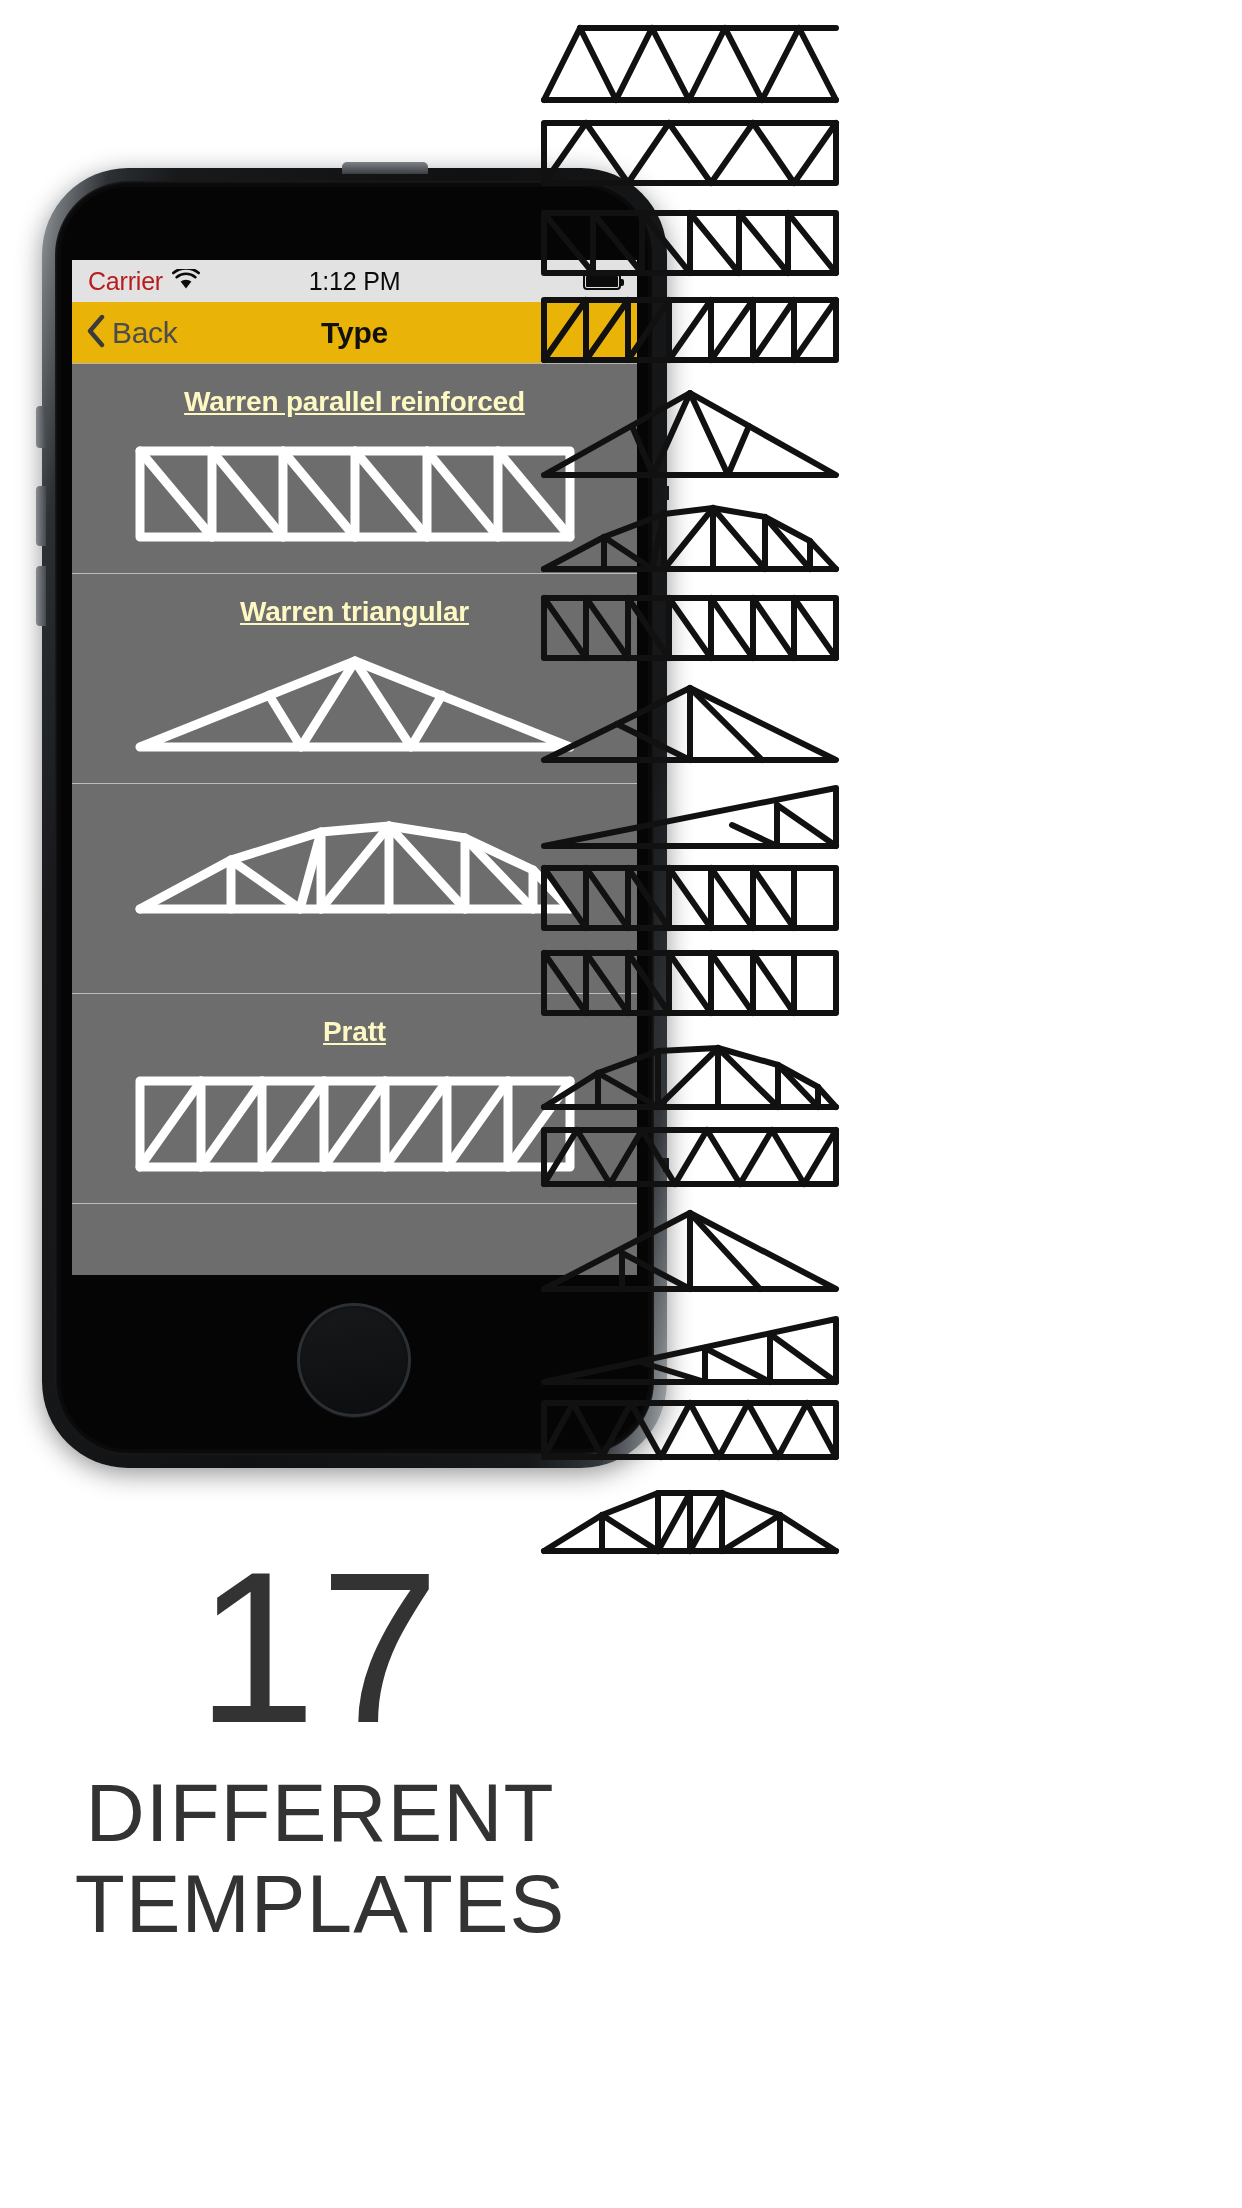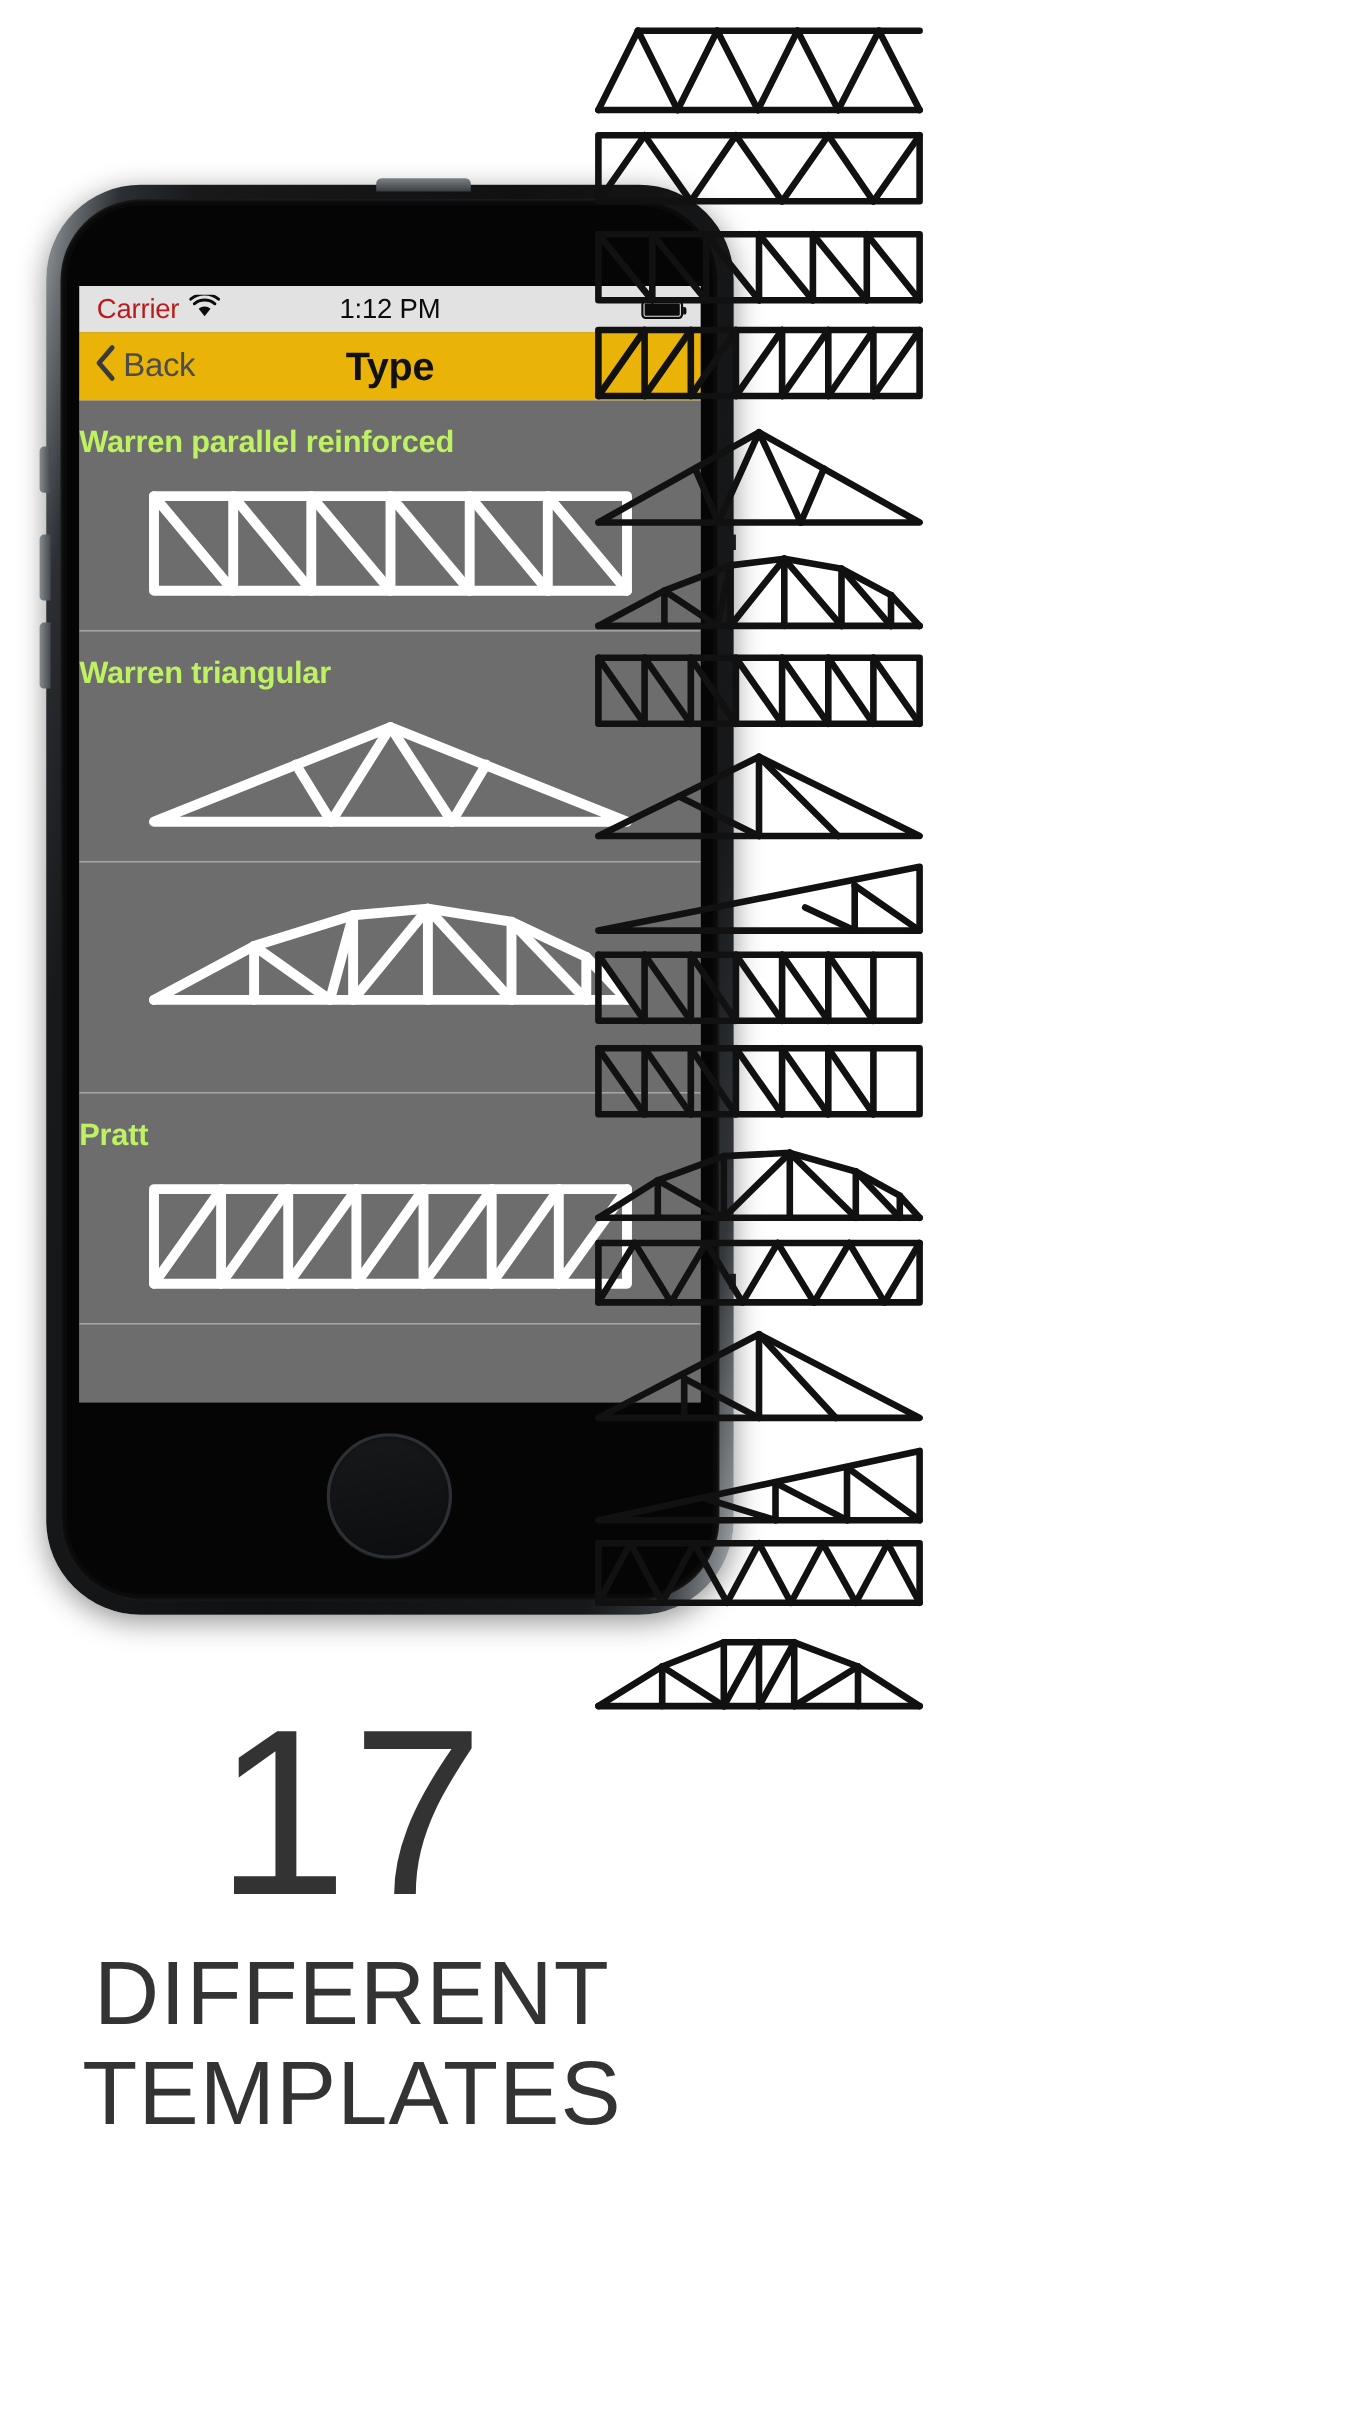--- a/index.html
+++ b/index.html
@@ -206,46 +206,48 @@
   .chev-back { display: block; }
   .nav-back-label {
     font-size: 30px;
     color: #4c4c4c;
     letter-spacing: -0.3px;
   }
   .nav-title {
     position: absolute;
     left: 0; right: 0;
     text-align: center;
-    font-size: 36px;
+    font-size: 30px;
     font-weight: bold;
     color: #111;
     letter-spacing: -0.2px;
     pointer-events: none;
   }
 
   .list {
     background: #6d6d6d;
     height: 911px;
     overflow: hidden;
   }
   .list-row {
     position: relative;
     height: 210px;
     border-bottom: 1px solid #bcbcbc;
     box-sizing: border-box;
     padding-top: 22px;
     cursor: pointer;
   }
   .row-title {
-    color: #bef264;
+    text-align: center;
+    color: #fef9c3;
     font-size: 28px;
     font-weight: bold;
     letter-spacing: -0.2px;
     margin-bottom: 16px;
+    text-decoration: underline;
   }
   .row-figure {
     display: flex;
     justify-content: center;
     align-items: center;
     height: 120px;
   }
   .row-figure svg { display: block; }
 
   

